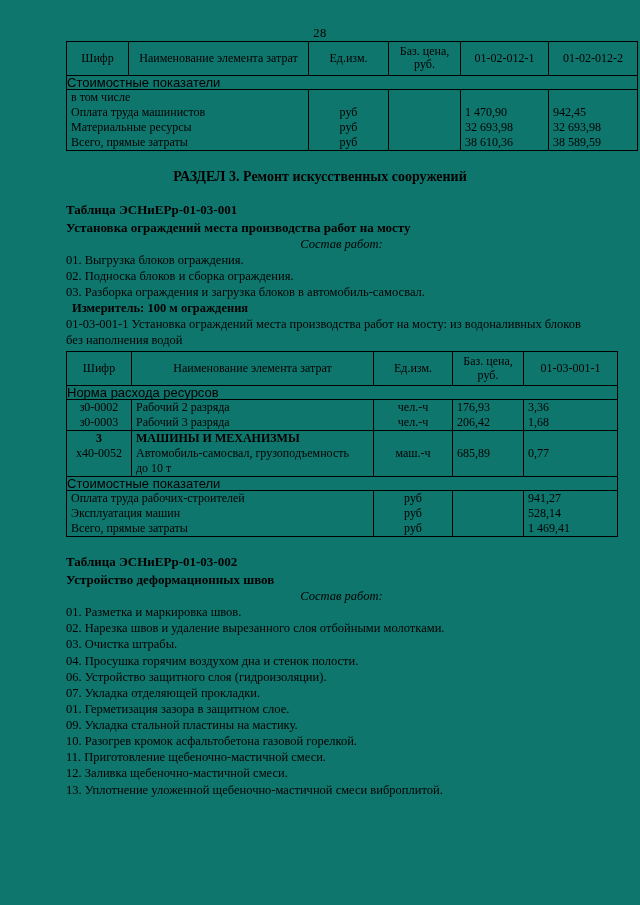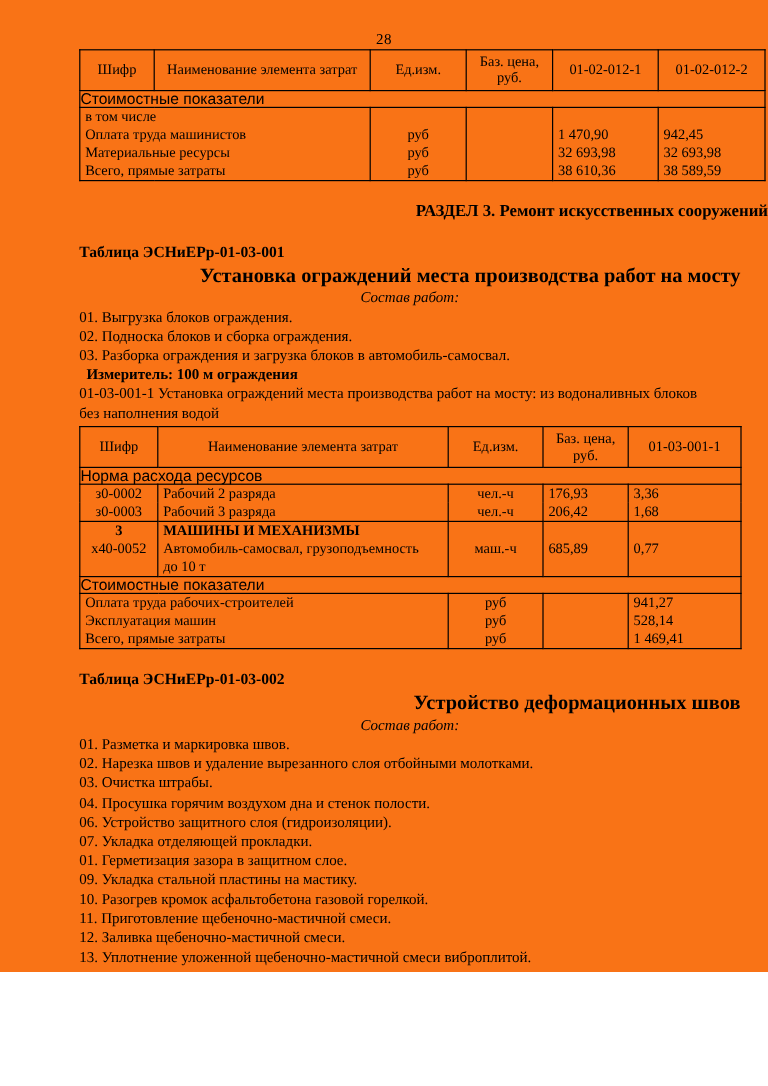--- a/index.html
+++ b/index.html
@@ -7,22 +7,22 @@
     padding: 0;
     background: #ffffff;
   }
   body {
     font-family: "Liberation Serif", "DejaVu Serif", serif;
     color: #000000;
   }
   .page {
     position: relative;
     width: 640px;
-    height: 810px;
-    background: #f97316;
+    height: 905px;
+    background: #0f766e;
     overflow: hidden;
     box-sizing: border-box;
   }
   .page-number {
     text-align: center;
     font-size: 12.5px;
     padding-top: 26px;
     letter-spacing: 0.5px;
   }
   .content {
@@ -68,34 +68,34 @@
   .c-center { text-align: center; }
   .c-right { }
   .b { font-weight: bold; }
   .row-line { height: 15px; line-height: 15px; }
   .no-top { border-top: 0 !important; }
   .no-bot { border-bottom: 0 !important; }
   .tight td { padding-top: 0 !important; padding-bottom: 0 !important; }
 
   
   .section-title {
-    text-align: right;
+    text-align: center;
     font-weight: bold;
     font-size: 14px;
     margin: 18px 0 0 0;
   }
   .tbl-label {
     font-weight: bold;
     font-size: 13px;
     margin-top: 17px;
   }
   .tbl-title {
-    text-align: right;
-    font-weight: bold;
-    font-size: 17px;
+    text-align: left;
+    font-weight: bold;
+    font-size: 13px;
     margin-top: 2px;
   }
   .sostav {
     text-align: center;
     font-style: italic;
     font-size: 12.5px;
     margin-top: 1px;
   }
   .work-item {
     font-size: 12.5px;

